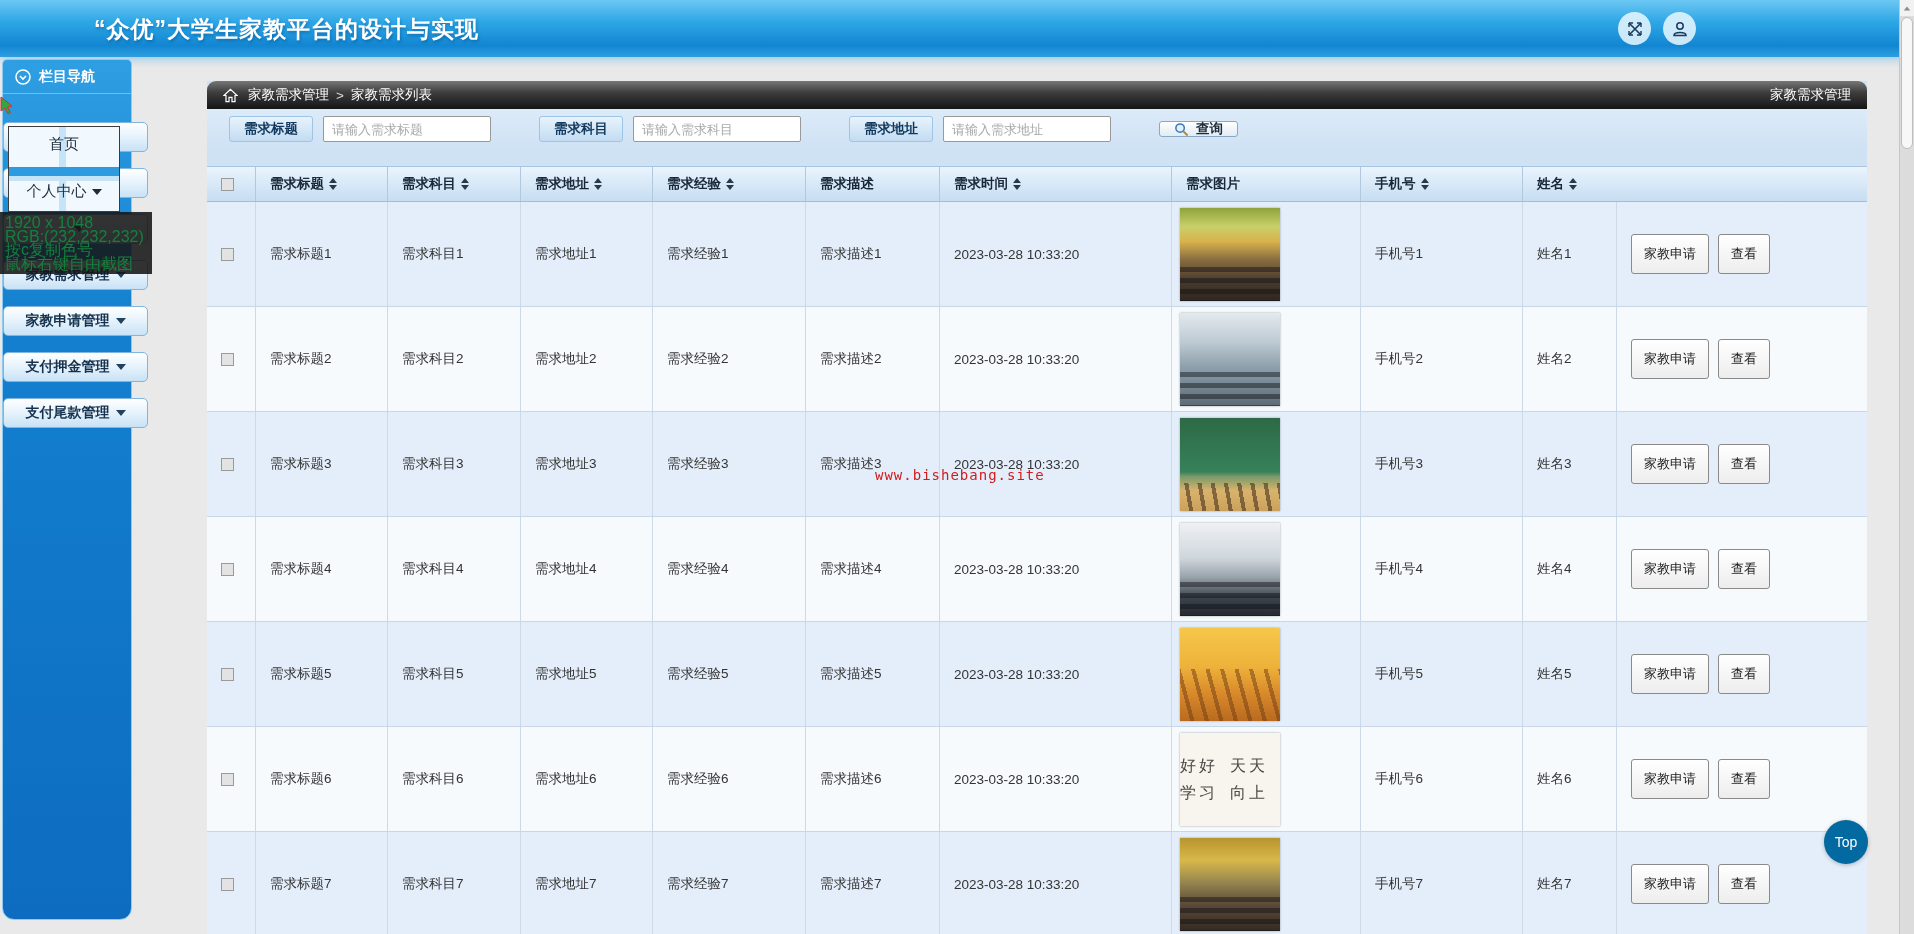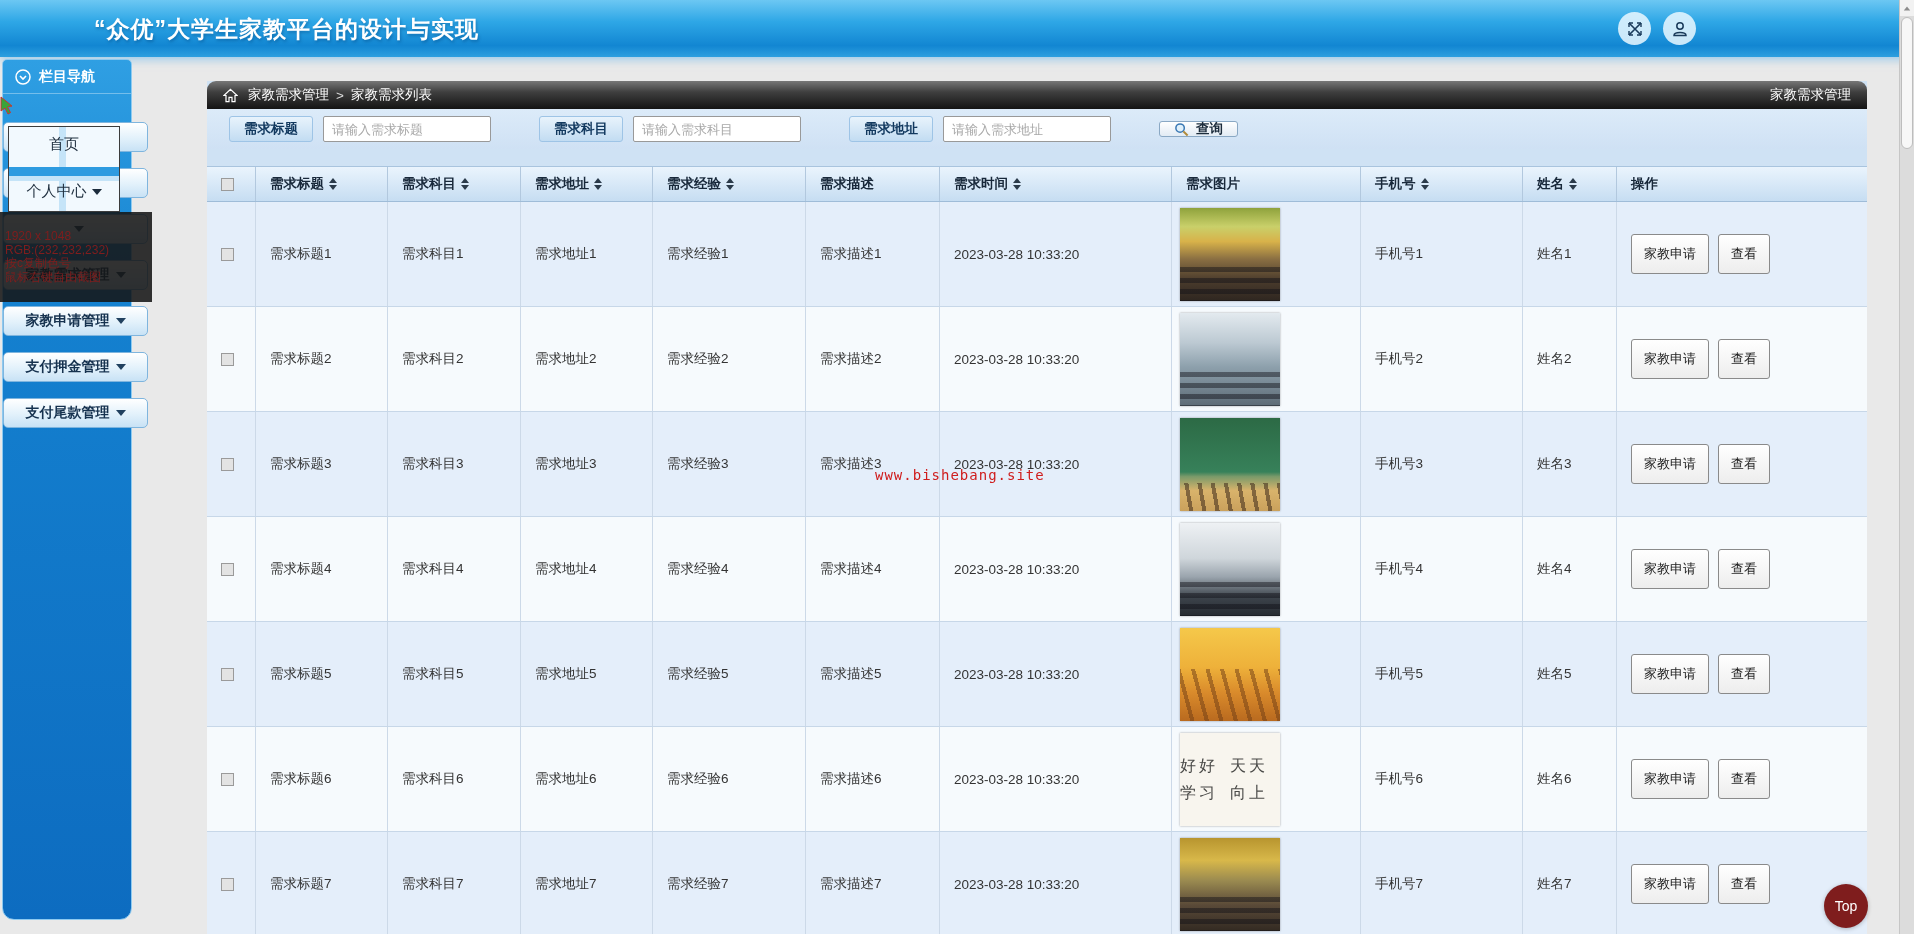--- a/index.html
+++ b/index.html
@@ -68,22 +68,22 @@
   .mag-hband { position:absolute; left:0; top:40px; width:100%; height:9px; background:#2e9be0; }
   .mag-hline { position:absolute; left:0; top:49px; width:100%; height:5px; background:#c5e4f8; }
   .mag-top, .mag-bottom {
     position:absolute; width:100%; text-align:center; color:#1c2c3c; font-size:15px;
   }
   .mag-top { top:8px; }
   .mag-bottom { top:55px; display:flex; align-items:center; justify-content:center; gap:5px; }
   .mag-bottom .caret { border-top-color:#1c2c3c; }
   .snip-tooltip {
     position:absolute; left:0px; top:212px; width:152px; z-index:35;
-    background:rgba(22,22,22,.88); color:#7f1d1d; font-size:12px; line-height:13.5px;
-    padding:18px 5px;
+    background:rgba(22,22,22,.88); color:#15803d; font-size:16px; line-height:13.5px;
+    padding:4px 5px;
     white-space:nowrap;
   }
 
   
   .main {
     position:absolute; left:207px; top:81px; width:1660px; height:860px;
     background:#cfe2f4; z-index:4;
   }
   .breadcrumb {
     height:28px; border-radius:9px 9px 0 0;
@@ -184,22 +184,22 @@
   }
 
   .watermark {
     position:absolute; left:668px; top:386px; z-index:8;
     color:#cf1d1d; font-family:"DejaVu Sans Mono","Liberation Mono",monospace;
     font-size:14px; letter-spacing:1px;
   }
 
   
   .top-btn {
-    position:absolute; left:1824px; top:884px; width:44px; height:44px; border-radius:50%;
-    background:#7f1d1d; color:#fff; font-size:14px; border:none; cursor:pointer;
+    position:absolute; left:1824px; top:820px; width:44px; height:44px; border-radius:50%;
+    background:#0369a1; color:#fff; font-size:14px; border:none; cursor:pointer;
     display:flex; align-items:center; justify-content:center; z-index:20;
     box-shadow:0 1px 4px rgba(0,0,0,.25); font-family:inherit;
   }
 
   
   .scrollbar {
     position:absolute; right:0; top:0; width:15px; height:934px;
     background:#dcdcdc; border-left:1px solid #c6c6c6; z-index:25;
   }
   .scroll-up {
@@ -404,24 +404,20 @@
   </div>
 
   <div class="th">
     <span class="th-label">姓名</span>
     <span class="sort-icon">
             <i class="tri-up"></i>
             <i class="tri-down"></i>
           </span>
   </div>
 
-  <div class="th">
-    <span class="th-label">操作</span>
-
-  </div>
 </div>
     <div>
   <div class="tr odd">
     <div class="td td-check">
             <span class="checkbox"></span>
           </div>
     <div class="td">需求标题1</div>
     <div class="td">需求科目1</div>
     <div class="td">需求地址1</div>
     <div class="td">需求经验1</div>

